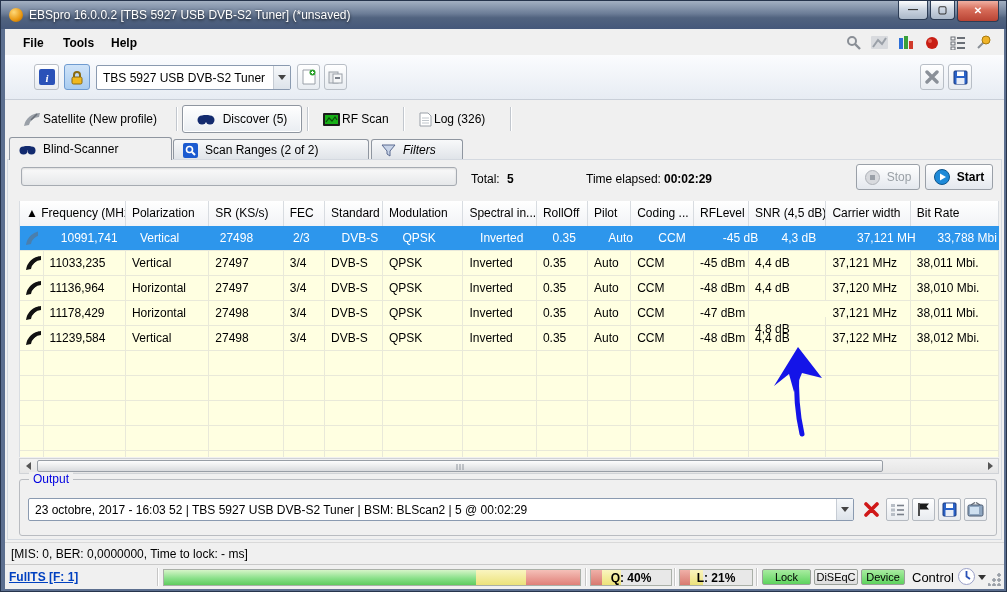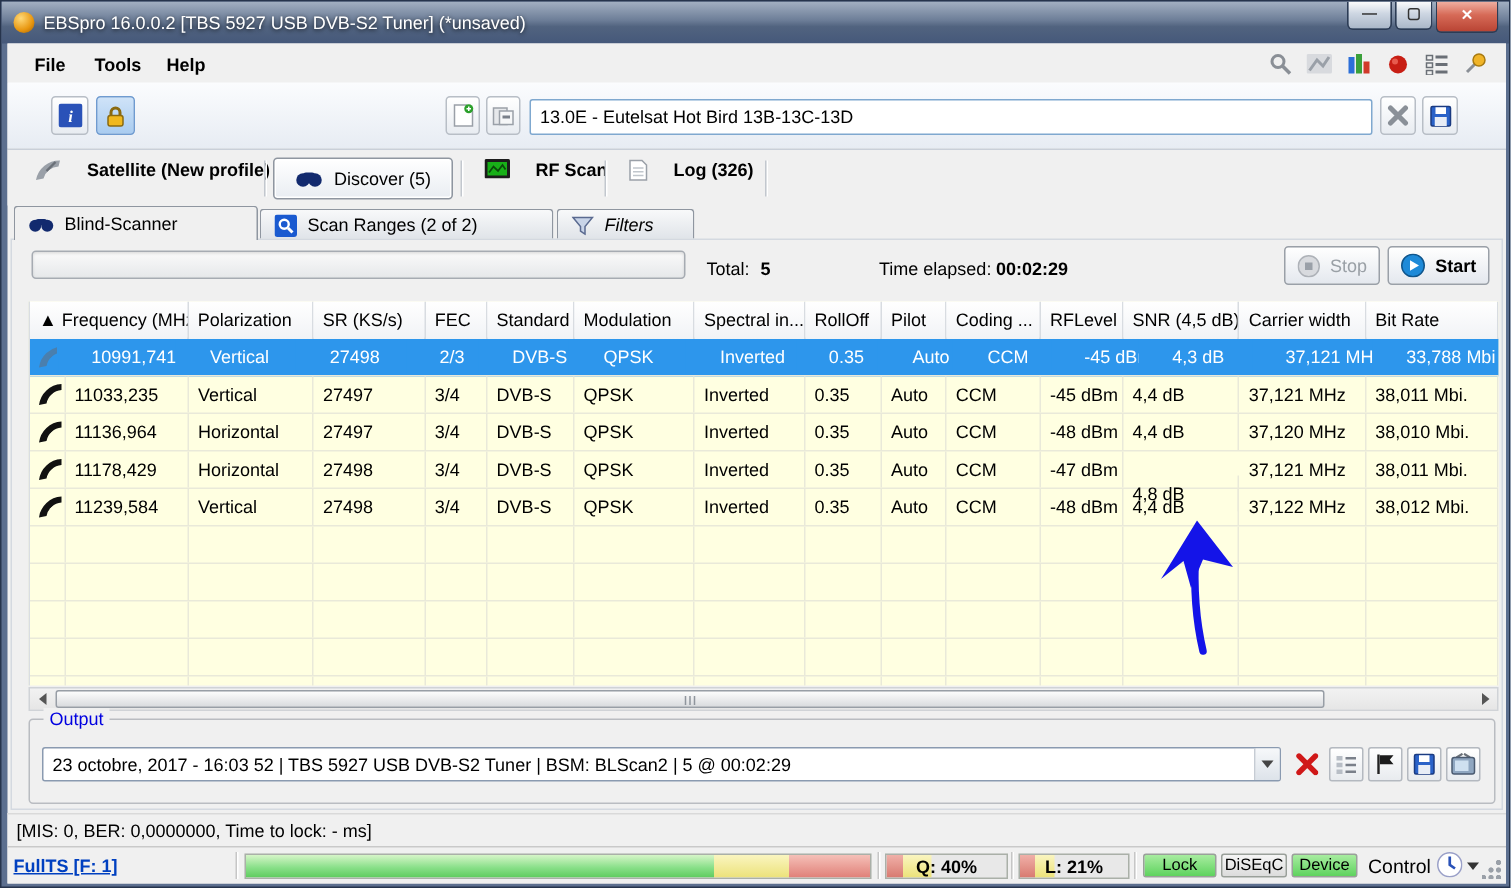--- a/index.html
+++ b/index.html
@@ -35,21 +35,21 @@
     display:flex;align-items:center;}
   .combo .ctext{flex:1;padding:0 6px;white-space:nowrap;overflow:hidden;}
   .combo .carrow{width:17px;align-self:stretch;border-left:1px solid #c6ccd4;
     background:linear-gradient(#f6f8fa,#dde3ea);display:flex;align-items:center;justify-content:center;}
   .tri-down{width:0;height:0;border-left:4px solid transparent;border-right:4px solid transparent;
     border-top:5px solid #444;}
   .textinput{position:absolute;border:1px solid #7fa8cf;background:#fff;border-radius:2px;
     padding:0 6px;font-family:"Liberation Sans",sans-serif;font-size:12px;}
 
   .tabsrow{position:absolute;left:4px;top:99px;width:999px;height:37px;background:#f0f0f0;}
-  .flat-tab{position:absolute;top:6px;height:26px;display:flex;gap:17px;padding:0 8px;font-weight:bold;}
+  .flat-tab{position:absolute;top:6px;height:26px;display:flex;align-items:center;gap:2px;padding:0 8px;}
   .tab-sep{position:absolute;top:7px;width:1px;height:24px;background:#c2c7ce;box-shadow:1px 0 0 #fff;}
   .discover-btn{position:absolute;left:177px;top:5px;width:120px;height:28px;border:1px solid #8f96a0;
     border-radius:3px;background:linear-gradient(#ffffff,#e9edf2);box-shadow:inset 0 0 0 1px #fff;
     display:flex;align-items:center;justify-content:center;gap:8px;}
 
   .subtabs{position:absolute;left:4px;top:136px;width:999px;height:23px;}
   .subtab{position:absolute;height:21px;top:2px;border:1px solid #8f96a0;border-bottom:none;
     border-radius:3px 3px 0 0;background:linear-gradient(#f8f9fa,#dfe3e8);
     display:flex;align-items:center;gap:7px;padding:0 9px;}
   .subtab.active{top:0;height:23px;background:#f0f0f0;z-index:5;}
@@ -191,36 +191,41 @@
           <rect x="0" y="0" width="16" height="16" rx="2" fill="#2a52b8"></rect>
           <text x="8" y="12.5" text-anchor="middle" fill="#fff" font-size="11" font-family="Liberation Serif,serif" font-weight="bold" font-style="italic">i</text>
         </svg>
       </div>
     <div class="tbtn lit" style="left:59px;width:26px;">
         <svg width="14" height="15">
           <path d="M4 7 V5 a3 3 0 0 1 6 0 V7" fill="none" stroke="#8a6a10" stroke-width="2"></path>
           <rect x="2" y="7" width="10" height="7" rx="1.5" fill="#f0b81e" stroke="#8a6a10"></rect>
         </svg>
       </div>
+    <div class="combo" style="left:91px;top:10px;width:195px;height:25px;">
+      <span class="ctext">TBS 5927 USB DVB-S2 Tuner</span>
+      <span class="carrow">
+          <i class="tri-down"></i>
+        </span>
+    </div>
     <div class="tbtn" style="left:292px;width:23px;">
         <svg width="14" height="16">
           <path d="M1 1 H9 L13 5 V15 H1 Z" fill="#fff" stroke="#9aa0a8"></path>
           <circle cx="10.5" cy="3.5" r="3" fill="#2ca02c"></circle>
           <line x1="10.5" y1="2" x2="10.5" y2="5" stroke="#fff"></line>
           <line x1="9" y1="3.5" x2="12" y2="3.5" stroke="#fff"></line>
         </svg>
       </div>
     <div class="tbtn" style="left:319px;width:23px;">
         <svg width="15" height="15">
           <rect x="1" y="2" width="9" height="11" fill="#e6e8eb" stroke="#9aa0a8"></rect>
           <rect x="5" y="4" width="9" height="9" fill="#f6f7f8" stroke="#9aa0a8"></rect>
           <line x1="7" y1="8" x2="12" y2="8" stroke="#7a808a" stroke-width="2"></line>
         </svg>
       </div>
-    <input class="textinput" style="left: 348px; top: 11px; width: 562px; height: 24px;" value="13.0E - Eutelsat Hot Bird 13B-13C-13D">
     <div class="tbtn" style="left:915px;width:24px;">
         <svg width="14" height="14">
           <path d="M2 2 L12 12 M12 2 L2 12" stroke="#8a9098" stroke-width="3.4" stroke-linecap="round"></path>
         </svg>
       </div>
     <div class="tbtn" style="left:943px;width:24px;">
         <svg width="15" height="15">
           <rect x="1" y="1" width="13" height="13" rx="1" fill="#2a62c8" stroke="#1a3a80"></rect>
           <rect x="4" y="1.5" width="7" height="4.5" fill="#fff"></rect>
           <rect x="3.5" y="8" width="8" height="6" fill="#e8edf6"></rect>

